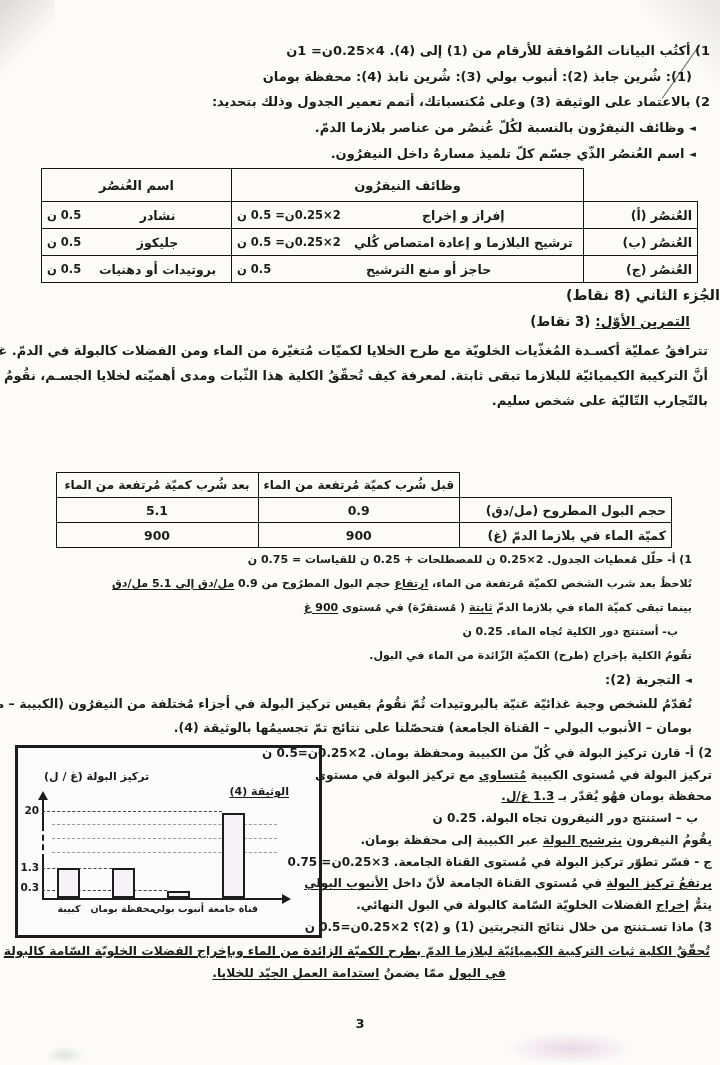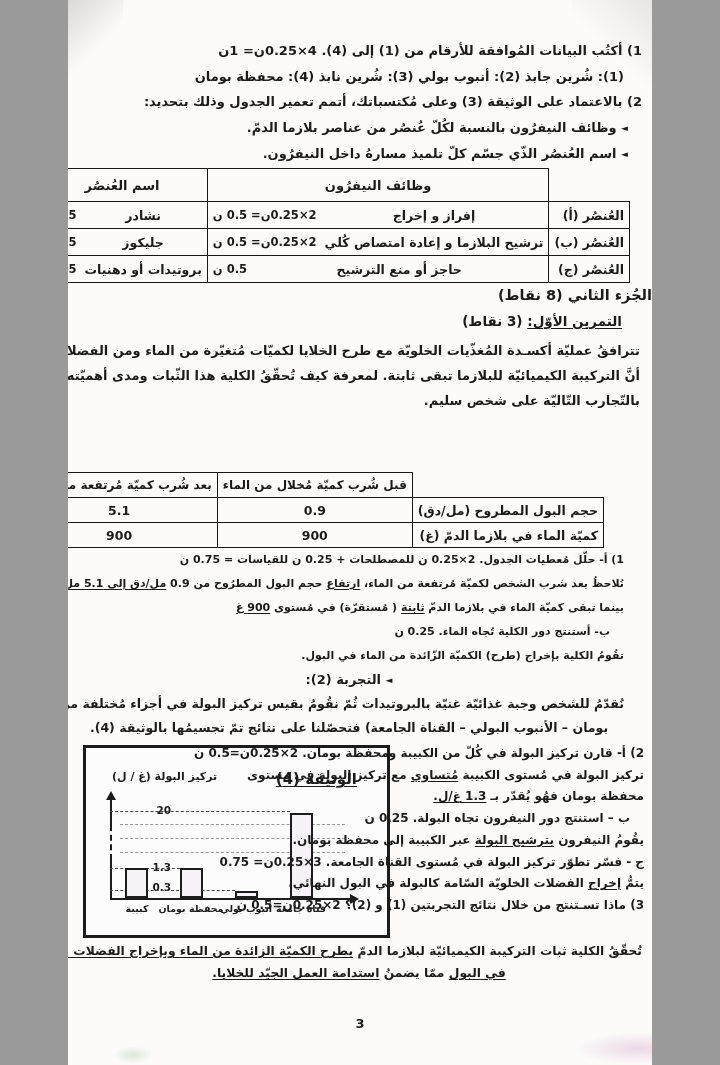--- a/index.html
+++ b/index.html
@@ -1,16 +1,16 @@
 <!DOCTYPE html>
 <html lang="ar" dir="rtl"><head>
 <meta charset="utf-8">
 <style>
   html,body{margin:0;padding:0;background:#9a9a9a;}
-  #page{position:relative;width:584px;height:1065px;margin:0 auto;background:#fcfbfa;
+  #page{position:relative;width:720px;height:1065px;margin:0 auto;background:#fcfbfa;
         overflow:hidden;direction:rtl;font-family:"DejaVu Sans",sans-serif;color:#1b1b1b;font-weight:700;}
   .abs{position:absolute;}
   .ln{white-space:nowrap;}
   .u{text-decoration:underline;text-underline-offset:2px;text-decoration-thickness:1.4px;}
   
   #q1{top:38px;right:10px;left:20px;font-size:13px;line-height:25.5px;text-align:right;}
   .ind1{padding-right:18px;}
   .ind2{padding-right:14px;}
   .bullet{font-size:9px;vertical-align:1px;letter-spacing:2px;}
   
@@ -27,40 +27,40 @@
   #table2 td{height:24px;text-align:center;}
   #table2 td.hd{font-size:12px;}
   #table2 td.rowlab{text-align:right;}
   
   #p2title{top:287px;left:0;right:0;text-align:right;font-size:14.5px;}
   #ex1title{top:313px;right:30px;font-size:13.5px;margin-left:32px;}
   #p2par{top:338px;right:12px;left:12px;font-size:13px;line-height:25px;text-align:right;}
   #exp1{top:411px;right:28px;left:12px;font-size:12.5px;line-height:23.5px;text-align:right;}
   #exp1 .t, #exp2 .t{font-size:13px;}
   #analysis1{top:548px;right:28px;left:10px;font-size:11px;line-height:24px;text-align:right;}
-  #exp2{top:668px;right:28px;left:6px;font-size:12.5px;line-height:24px;text-align:center;}
+  #exp2{top:668px;right:28px;left:6px;font-size:12.5px;line-height:24px;text-align:right;}
   
   #chartbox{top:745px;left:15px;width:307px;height:193px;border:3px solid #1c1c1c;background:#fdfcfc;box-sizing:border-box;}
   #chartbox .inner{position:absolute;inset:0;}
-  .c-title{position:absolute;top:22px;right:30px;font-size:15px;}
+  .c-title{position:absolute;top:37px;right:30px;font-size:11px;}
   .c-ylabel{position:absolute;top:22px;left:26px;font-size:11px;}
   .yax{position:absolute;left:24px;width:0;border-left:2px solid #1c1c1c;}
   .yax.dash{border-left-style:dashed;}
   .yarrow{position:absolute;left:19.5px;top:38px;width:0;height:0;border:5.5px solid transparent;border-bottom:9px solid #1c1c1c;}
   .xax{position:absolute;left:24px;top:150px;height:0;width:244px;border-top:2px solid #1c1c1c;}
   .xarrow{position:absolute;left:264px;top:145.5px;width:0;height:0;border:5.5px solid transparent;border-right:none;border-left:9px solid #1c1c1c;}
-  .tick{position:absolute;left:16px;width:21px;text-align:right;font-size:10.5px;direction:ltr;padding-left:48px;}
+  .tick{position:absolute;left:0;width:21px;text-align:right;font-size:10.5px;direction:ltr;}
   .grid{position:absolute;border-top:1.6px dashed #444;height:0;}
   .grid.faint{border-top-color:#999;}
   .bar{position:absolute;width:23px;background:#f6f3f6;border:2px solid #1c1c1c;box-sizing:border-box;}
   .xlab{position:absolute;top:155px;width:110px;text-align:center;font-size:9.5px;white-space:nowrap;}
   
   #ans2{top:743px;left:328px;right:8px;font-size:12px;line-height:21.7px;text-align:right;}
   
-  #concl1{top:944px;right:10px;left:8px;font-size:12.3px;text-align:right;}
+  #concl1{top:944px;right:10px;left:8px;font-size:12.3px;text-align:right;text-decoration:underline;}
   #concl2{top:966px;right:10px;left:8px;font-size:12.3px;text-align:center;}
   #pagenum{top:1016px;left:0;right:0;text-align:center;font-size:13px;font-weight:700;}
   
   #diag{top:71px;left:648px;width:66px;height:0;border-top:1.6px solid #5a5a5a;transform:rotate(-55deg);}
   #corner-tl{top:0;left:0;width:55px;height:90px;background:linear-gradient(135deg,rgba(120,115,110,.25),transparent 55%);}
   #corner-tr{top:0;right:0;width:80px;height:110px;background:linear-gradient(225deg,rgba(140,135,130,.18),transparent 50%);}
   #smudge1{top:1032px;left:505px;width:130px;height:33px;background:radial-gradient(ellipse,rgba(213,175,205,.45),transparent 70%);}
   #smudge2{top:1046px;left:45px;width:40px;height:18px;background:radial-gradient(ellipse,rgba(170,200,170,.4),transparent 70%);}
 </style>
 </head>
@@ -153,21 +153,21 @@
 
   <table class="abs" id="table2">
     <colgroup>
         <col style="width:212px">
         <col style="width:198px">
         <col style="width:202px">
       </colgroup>
     <tbody>
         <tr>
       <td class="corner"></td>
-      <td class="hd">قبل شُرب كميّة مُخلال من الماء</td>
+      <td class="hd">قبل شُرب كميّة مُرتفعة من الماء</td>
       <td class="hd">بعد شُرب كميّة مُرتفعة من الماء</td>
     </tr>
     <tr>
       <td class="rowlab">حجم البول المطروح (مل/دق)</td>
       <td>0.9</td>
       <td>5.1</td>
     </tr>
     <tr>
       <td class="rowlab">كميّة الماء في بلازما الدمّ (غ)</td>
       <td>900</td>
@@ -225,20 +225,21 @@
     </div>
   </div>
 
   <div class="abs" id="ans2">
     <div class="ln">2) أ- قارن تركيز البولة في كُلّ من الكبيبة ومحفظة بومان. 2×0.25ن=0.5 ن</div>
     <div class="ln"><span>تركيز البولة في مُستوى الكبيبة </span><span class="u">مُتساوي</span><span> مع تركيز البولة في مستوى</span></div>
     <div class="ln"><span>محفظة بومان فهُو يُقدّر بـ </span><span class="u">1.3 غ/ل.</span></div>
     <div class="ln ind2">ب – استنتج دور النيفرون تجاه البولة. 0.25 ن</div>
     <div class="ln"><span>يقُومُ النيفرون </span><span class="u">بترشيح البولة</span><span> عبر الكبيبة إلى محفظة بومان.</span></div>
     <div class="ln">ج - فسّر تطوّر تركيز البولة في مُستوى القناة الجامعة. 3×0.25ن= 0.75</div>
+    <div class="ln"><span class="u">يرتفعُ تركيز البولة</span><span> في مُستوى القناة الجامعة لأنّ داخل </span><span class="u">الأنبوب البولي</span></div>
     <div class="ln"><span>يتمُّ </span><span class="u">إخراج</span><span> الفضلات الخلويّة السّامة كالبولة في البول النهائي.</span></div>
     <div class="ln">3) ماذا تسـتنتج من خلال نتائج التجربتين (1) و (2)؟ 2×0.25ن=0.5 ن</div>
   </div>
 
   <div class="abs ln" id="concl1"><span>تُحقّقُ الكلية ثبات التركيبة الكيميائيّة لبلازما الدمّ </span><span class="u">بطرح الكميّة الزائدة من الماء وبإخراج الفضلات الخلويّة السّامة كالبولة</span></div>
   <div class="abs ln" id="concl2"><span class="u">في البول</span><span> ممّا يضمنُ </span><span class="u">استدامة العمل الجيّد للخلايا.</span></div>
 
   <div class="abs" id="pagenum">3</div>
 </div>
 

